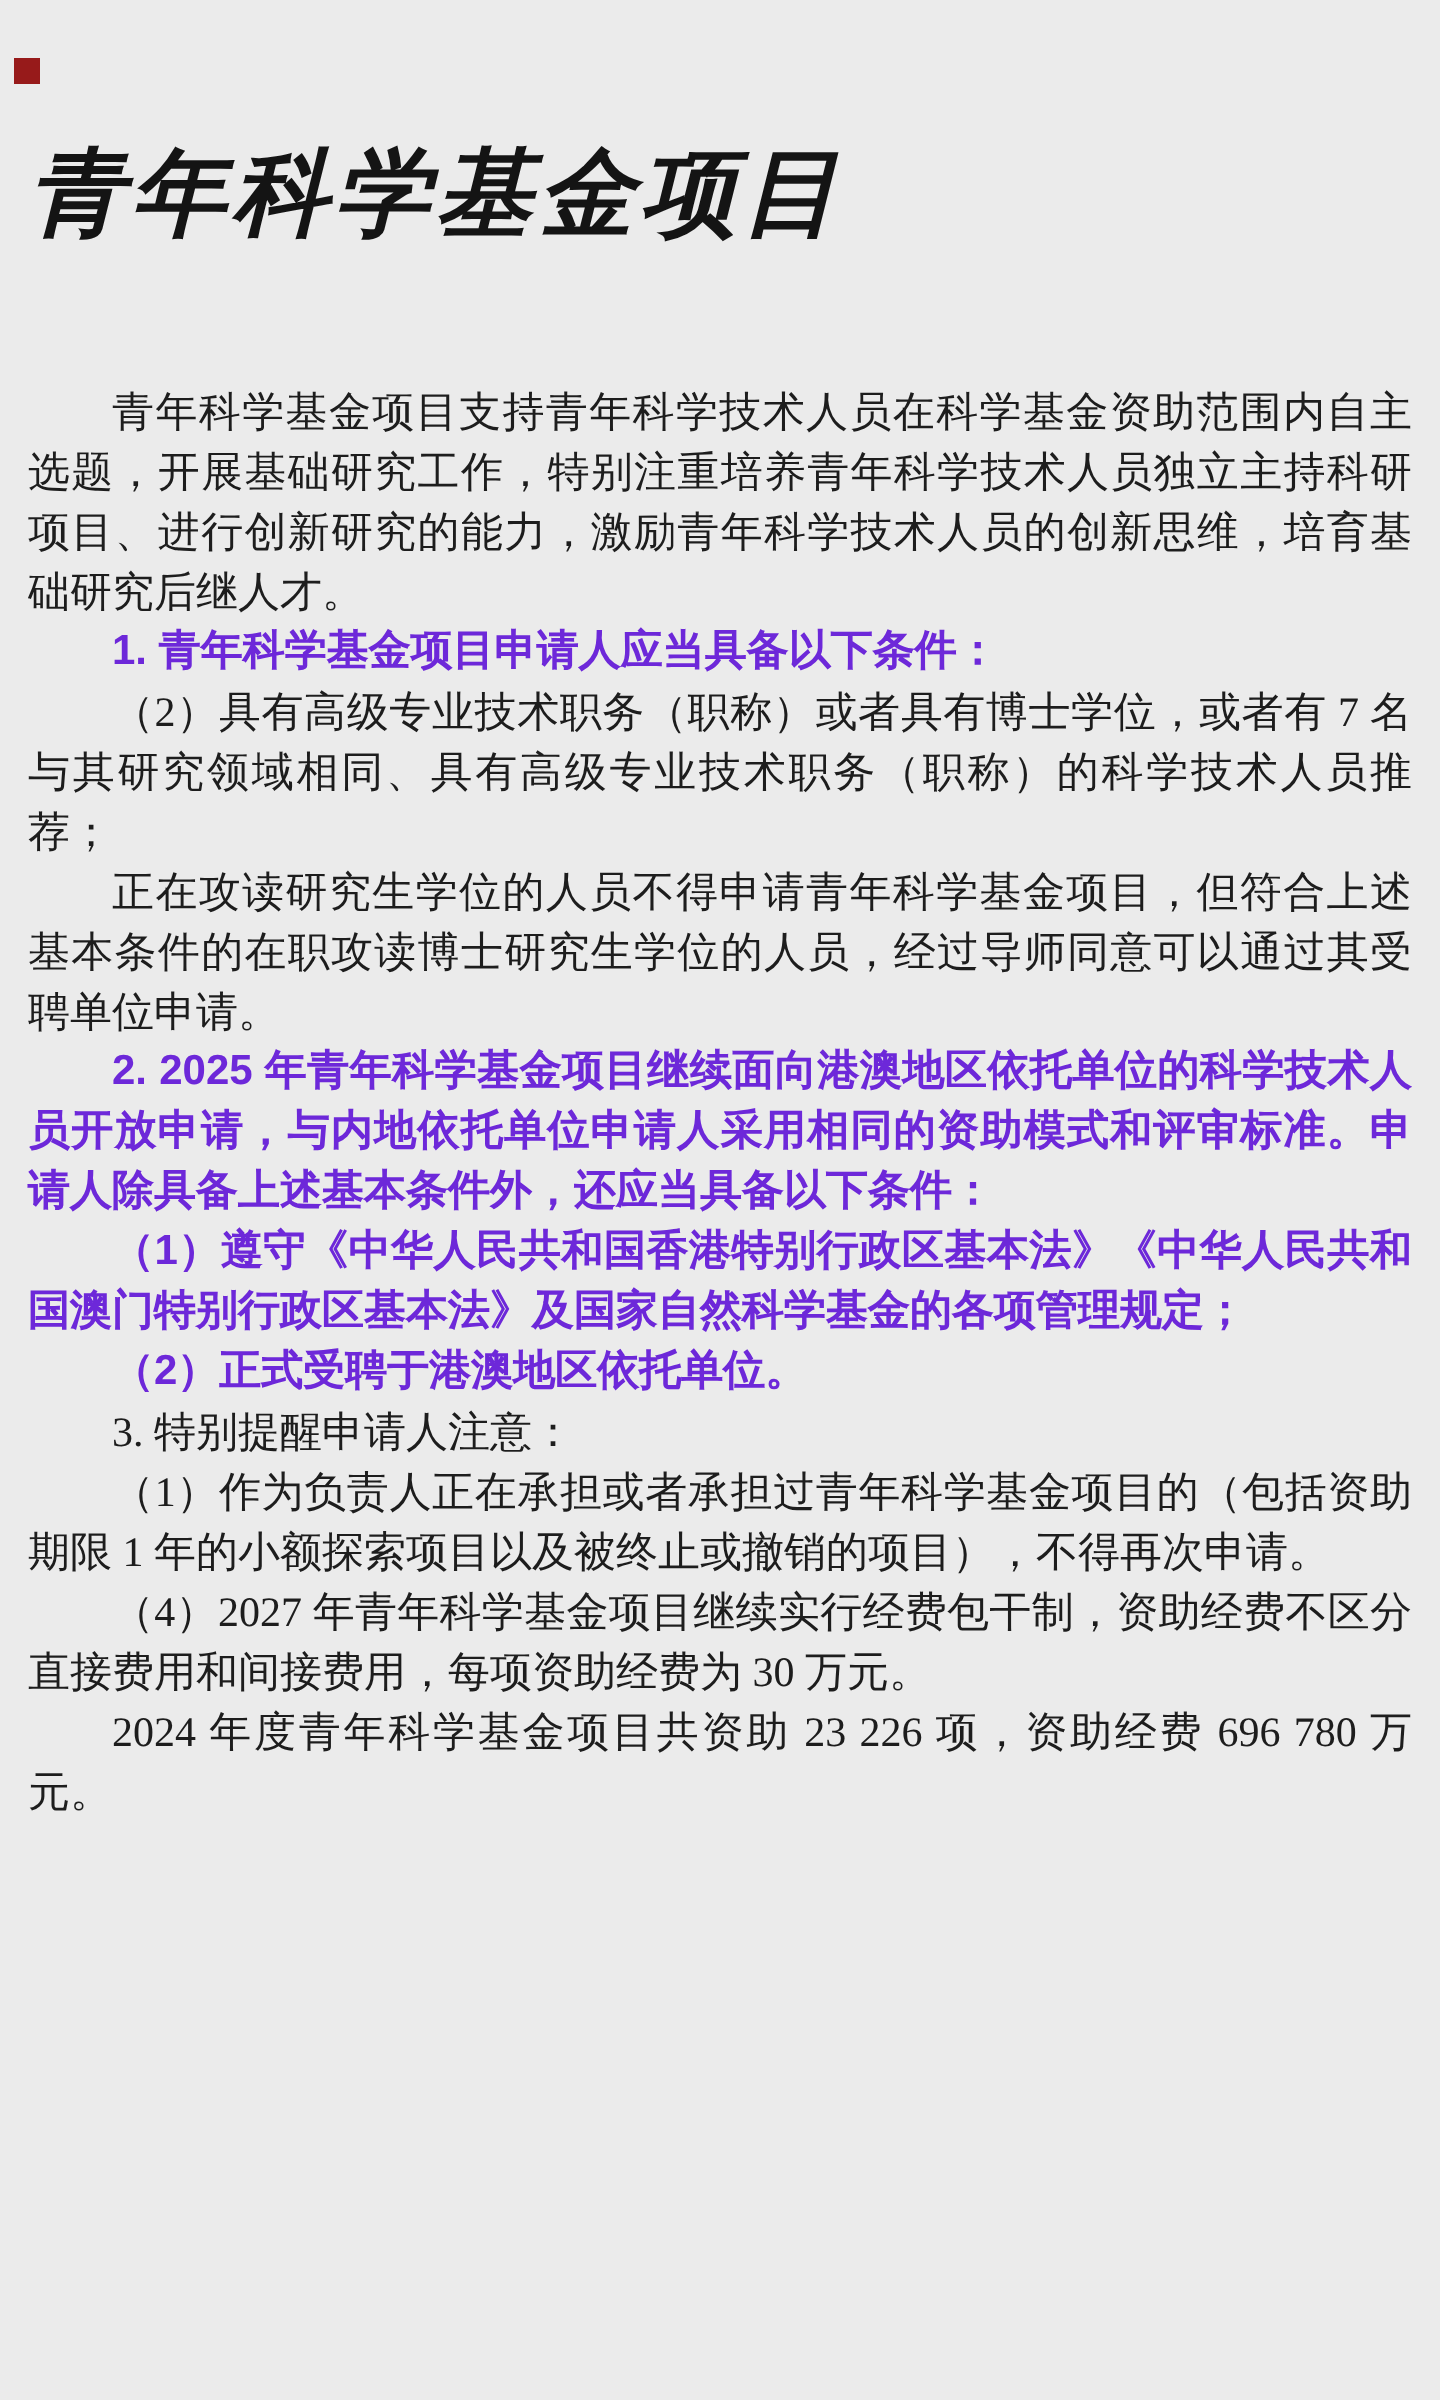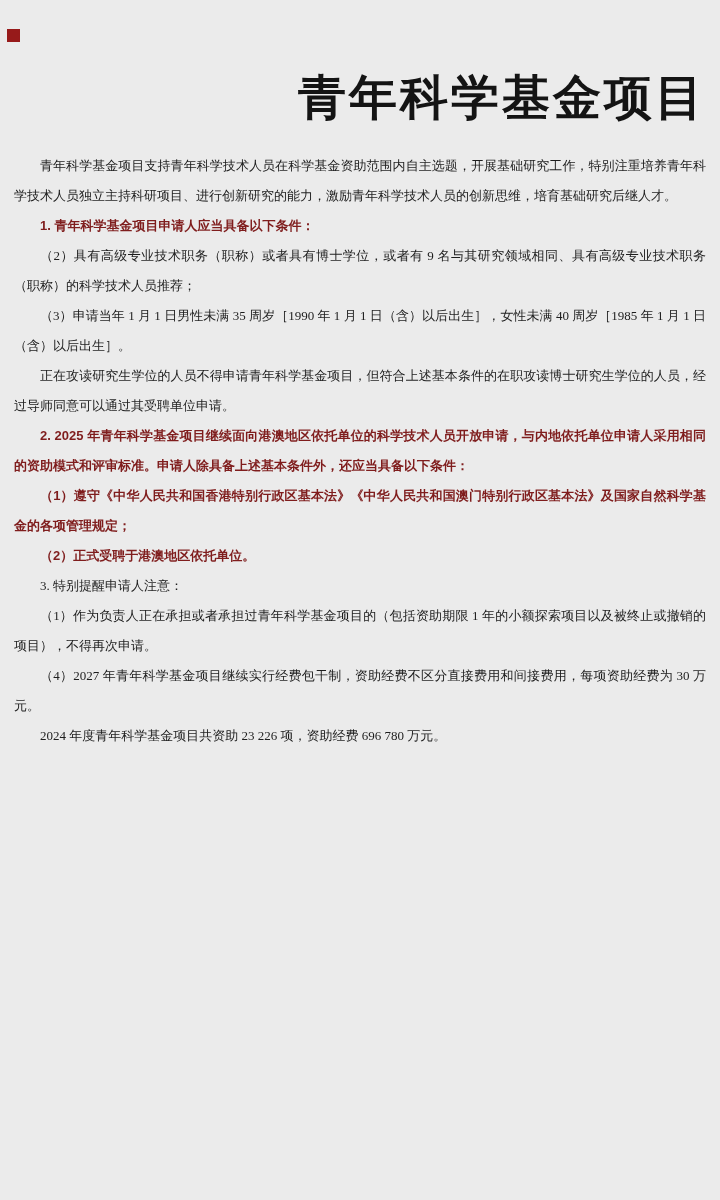--- a/index.html
+++ b/index.html
@@ -21,58 +21,58 @@
   .corner-marker {
     position: absolute;
     left: 7px;
     top: 29px;
     width: 13px;
     height: 13px;
     background: var(--marker);
   }
   .title {
     margin: 70px 14px 0 14px;
-    text-align: right;
+    text-align: left;
     font-size: 48px;
     line-height: 55px;
     font-weight: 700;
     letter-spacing: 3px;
     font-family: "Liberation Serif", "DejaVu Serif", serif;
     color: #141414;
+    font-style: italic;
   }
   .content {
-    margin: 26px 14px 0 14px;
-    font-size: 13px;
+    margin: 66px 14px 0 14px;
+    font-size: 21px;
     line-height: 30px;
     text-align: justify;
     text-justify: inter-ideograph;
   }
   p.para {
     margin: 0;
     padding: 0;
     text-indent: 2em;
     word-break: break-all;
   }
   p.para.bold {
     font-weight: 700;
     font-family: "Liberation Sans", "DejaVu Sans", sans-serif;
-    color: #7f1d1d;
+    color: #6d28d9;
   }
 </style>
 </head>
 <body>
 
 <div class="page">
   <div class="corner-marker"></div>
   <h1 class="title">青年科学基金项目</h1>
   <div class="content" id="paragraphs">
       <p class="para">青年科学基金项目支持青年科学技术人员在科学基金资助范围内自主选题，开展基础研究工作，特别注重培养青年科学技术人员独立主持科研项目、进行创新研究的能力，激励青年科学技术人员的创新思维，培育基础研究后继人才。</p>
       <p class="para bold">1. 青年科学基金项目申请人应当具备以下条件：</p>
-      <p class="para">（2）具有高级专业技术职务（职称）或者具有博士学位，或者有 9 名与其研究领域相同、具有高级专业技术职务（职称）的科学技术人员推荐；</p>
-      <p class="para">（3）申请当年 1 月 1 日男性未满 35 周岁［1990 年 1 月 1 日（含）以后出生］，女性未满 40 周岁［1985 年 1 月 1 日（含）以后出生］。</p>
+      <p class="para">（2）具有高级专业技术职务（职称）或者具有博士学位，或者有 7 名与其研究领域相同、具有高级专业技术职务（职称）的科学技术人员推荐；</p>
       <p class="para">正在攻读研究生学位的人员不得申请青年科学基金项目，但符合上述基本条件的在职攻读博士研究生学位的人员，经过导师同意可以通过其受聘单位申请。</p>
       <p class="para bold">2. 2025 年青年科学基金项目继续面向港澳地区依托单位的科学技术人员开放申请，与内地依托单位申请人采用相同的资助模式和评审标准。申请人除具备上述基本条件外，还应当具备以下条件：</p>
       <p class="para bold">（1）遵守《中华人民共和国香港特别行政区基本法》《中华人民共和国澳门特别行政区基本法》及国家自然科学基金的各项管理规定；</p>
       <p class="para bold">（2）正式受聘于港澳地区依托单位。</p>
       <p class="para">3. 特别提醒申请人注意：</p>
       <p class="para">（1）作为负责人正在承担或者承担过青年科学基金项目的（包括资助期限 1 年的小额探索项目以及被终止或撤销的项目），不得再次申请。</p>
       <p class="para">（4）2027 年青年科学基金项目继续实行经费包干制，资助经费不区分直接费用和间接费用，每项资助经费为 30 万元。</p>
       <p class="para">2024 年度青年科学基金项目共资助 23 226 项，资助经费 696 780 万元。</p>
     </div>
 </div>

